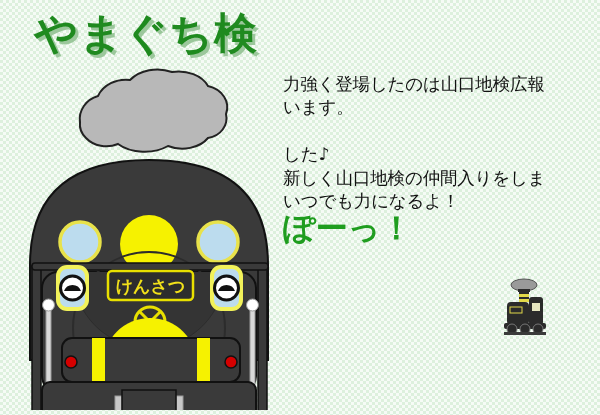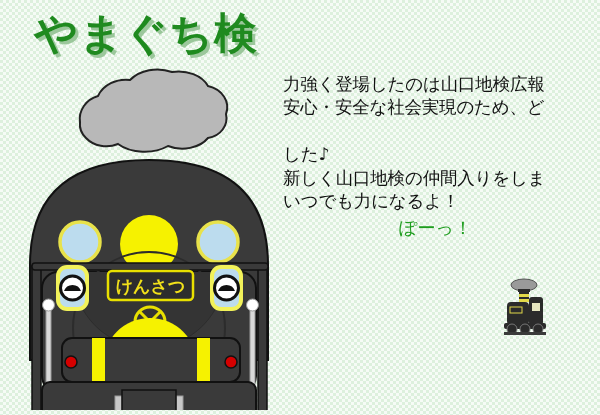--- a/index.html
+++ b/index.html
@@ -45,25 +45,24 @@
   .hl{
     color:#f2f200;
     font-weight:bold;
     -webkit-text-stroke:0px;
     text-shadow:
       1px 0 #1f8a1f, -1px 0 #1f8a1f, 0 1px #1f8a1f, 0 -1px #1f8a1f,
       1px 1px #1f8a1f, -1px -1px #1f8a1f, 1px -1px #1f8a1f, -1px 1px #1f8a1f;
   }
   .poo{
     color:#1f9d1f;
-    font-size:18px;
+    font-size:32px;
     line-height:30px;
-    font-weight:normal;
+    font-weight:bold;
     letter-spacing:0px;
-    text-align:center;
   }
   #line-poo{position:relative;}
 
   
   #miniloco{position:absolute;left:498px;top:277px;width:54px;height:60px;}
 
   
   #loco{position:absolute;left:18px;top:60px;width:265px;height:350px;}
 </style>
 </head>
@@ -169,21 +168,21 @@
       <path d="M66 352 a22 20 0 0 0 40 0 Z" fill="#b9b9b9" stroke="#9a9a9a" stroke-width="1"></path>
       <path d="M156 352 a22 20 0 0 0 40 0 Z" fill="#b9b9b9" stroke="#9a9a9a" stroke-width="1"></path>
       <rect x="97" y="336" width="7" height="32" fill="#c8c8c8" stroke="#9a9a9a" stroke-width="1"></rect>
       <rect x="158" y="336" width="7" height="32" fill="#c8c8c8" stroke="#9a9a9a" stroke-width="1"></rect>
       <rect x="104" y="330" width="54" height="34" fill="#3a3a3a" stroke="#111" stroke-width="1.5"></rect>
     </g>
   </svg>
 
   <div id="copy">
     <p>力強く登場したのは山口地検広報</p>
-    <p>安心・安全な社会実現のため、ど</p>
+    <p>います。</p>
     <div class="blank"></div>
     <p>した♪</p>
     <p>新しく山口地検の仲間入りをしま</p>
     <p>いつでも力になるよ！</p>
     <p id="line-poo" class="poo">ぽーっ！</p>
   </div>
 
   <svg id="miniloco" viewBox="0 0 54 60">
     <ellipse cx="26" cy="8" rx="13" ry="6" fill="#9a9a9a" stroke="#555" stroke-width="1"></ellipse>
     <rect x="21" y="13" width="10" height="12" fill="#2b2b2b"></rect>

